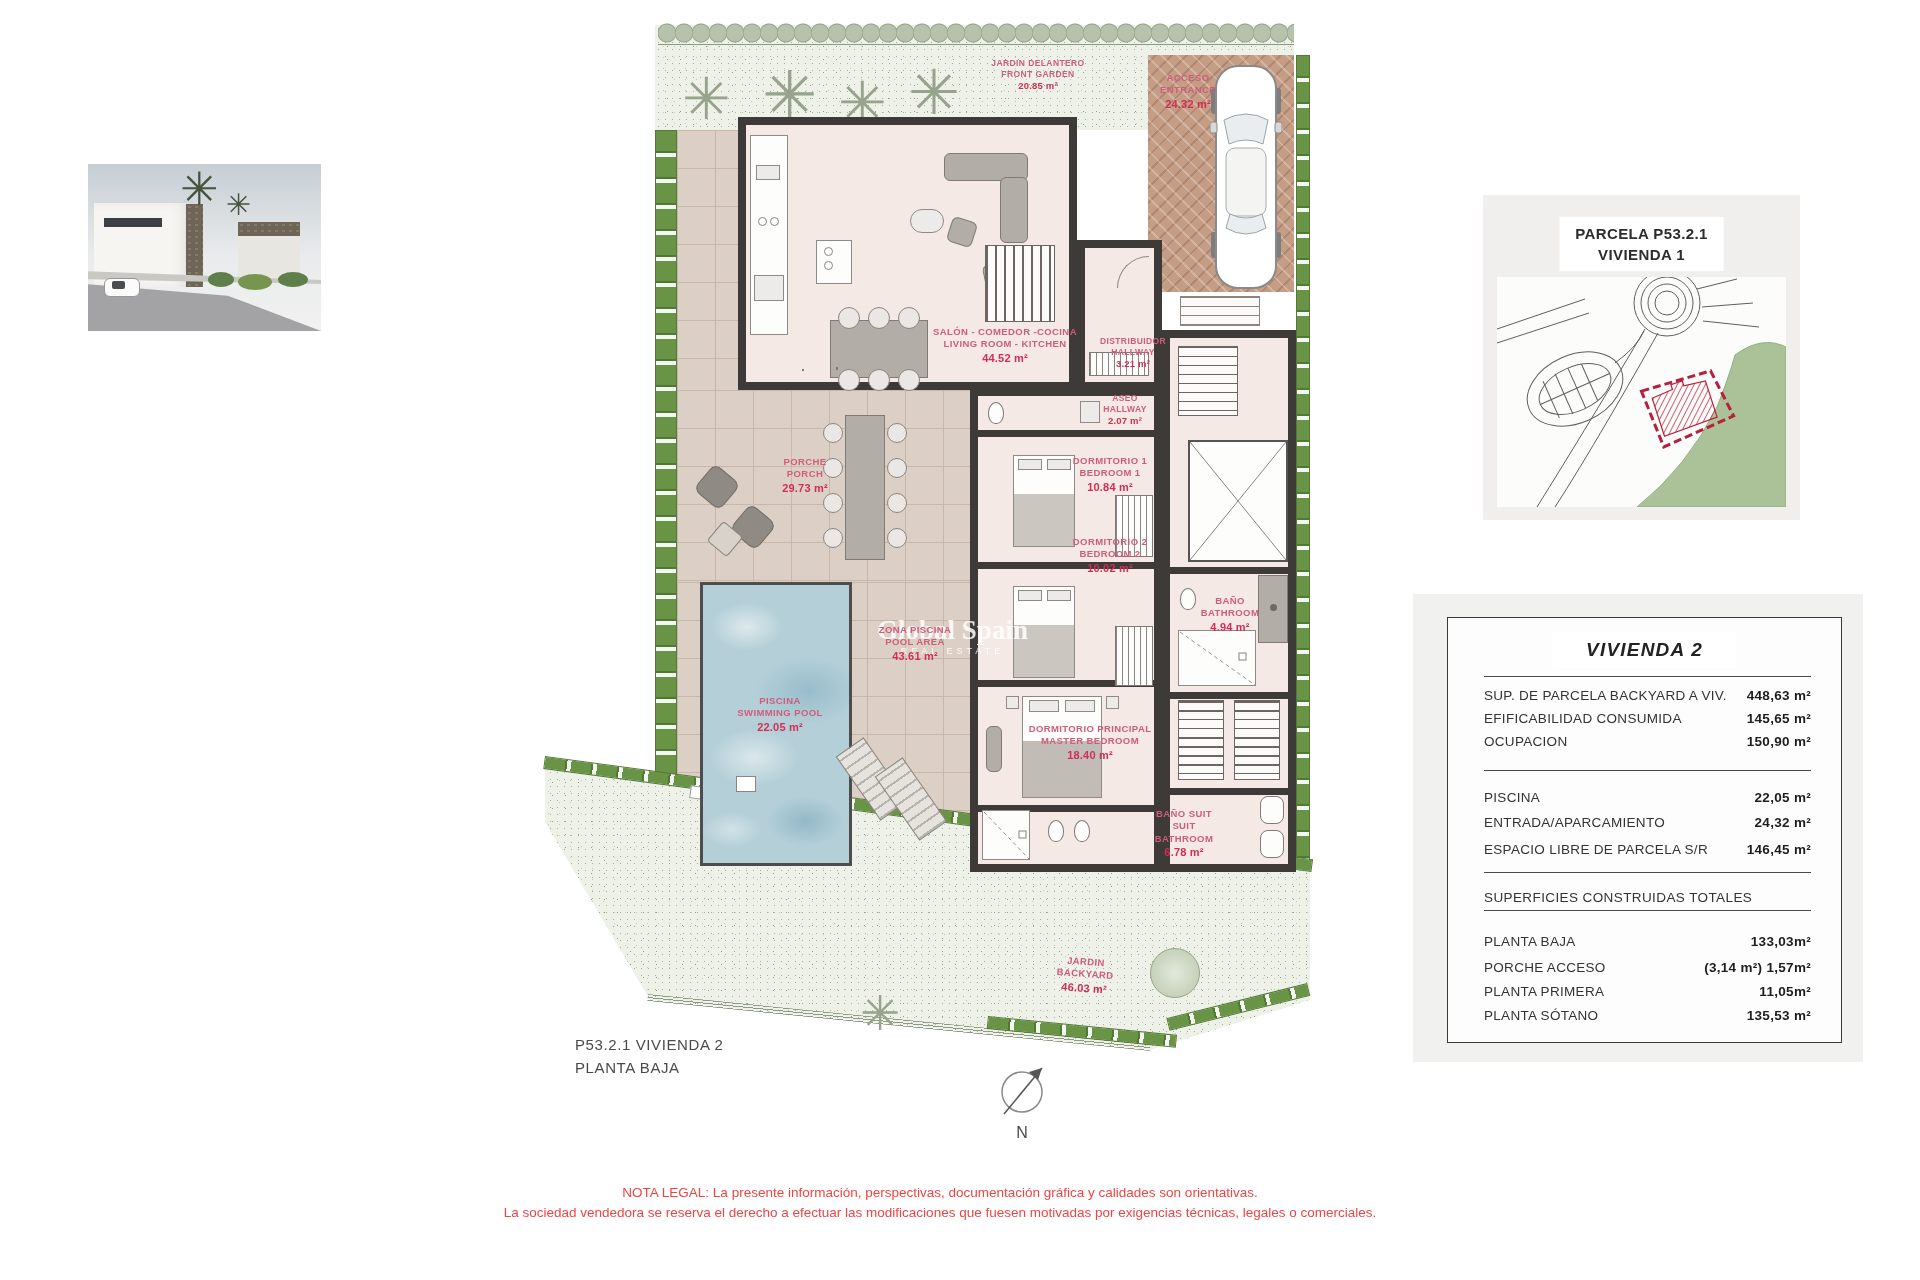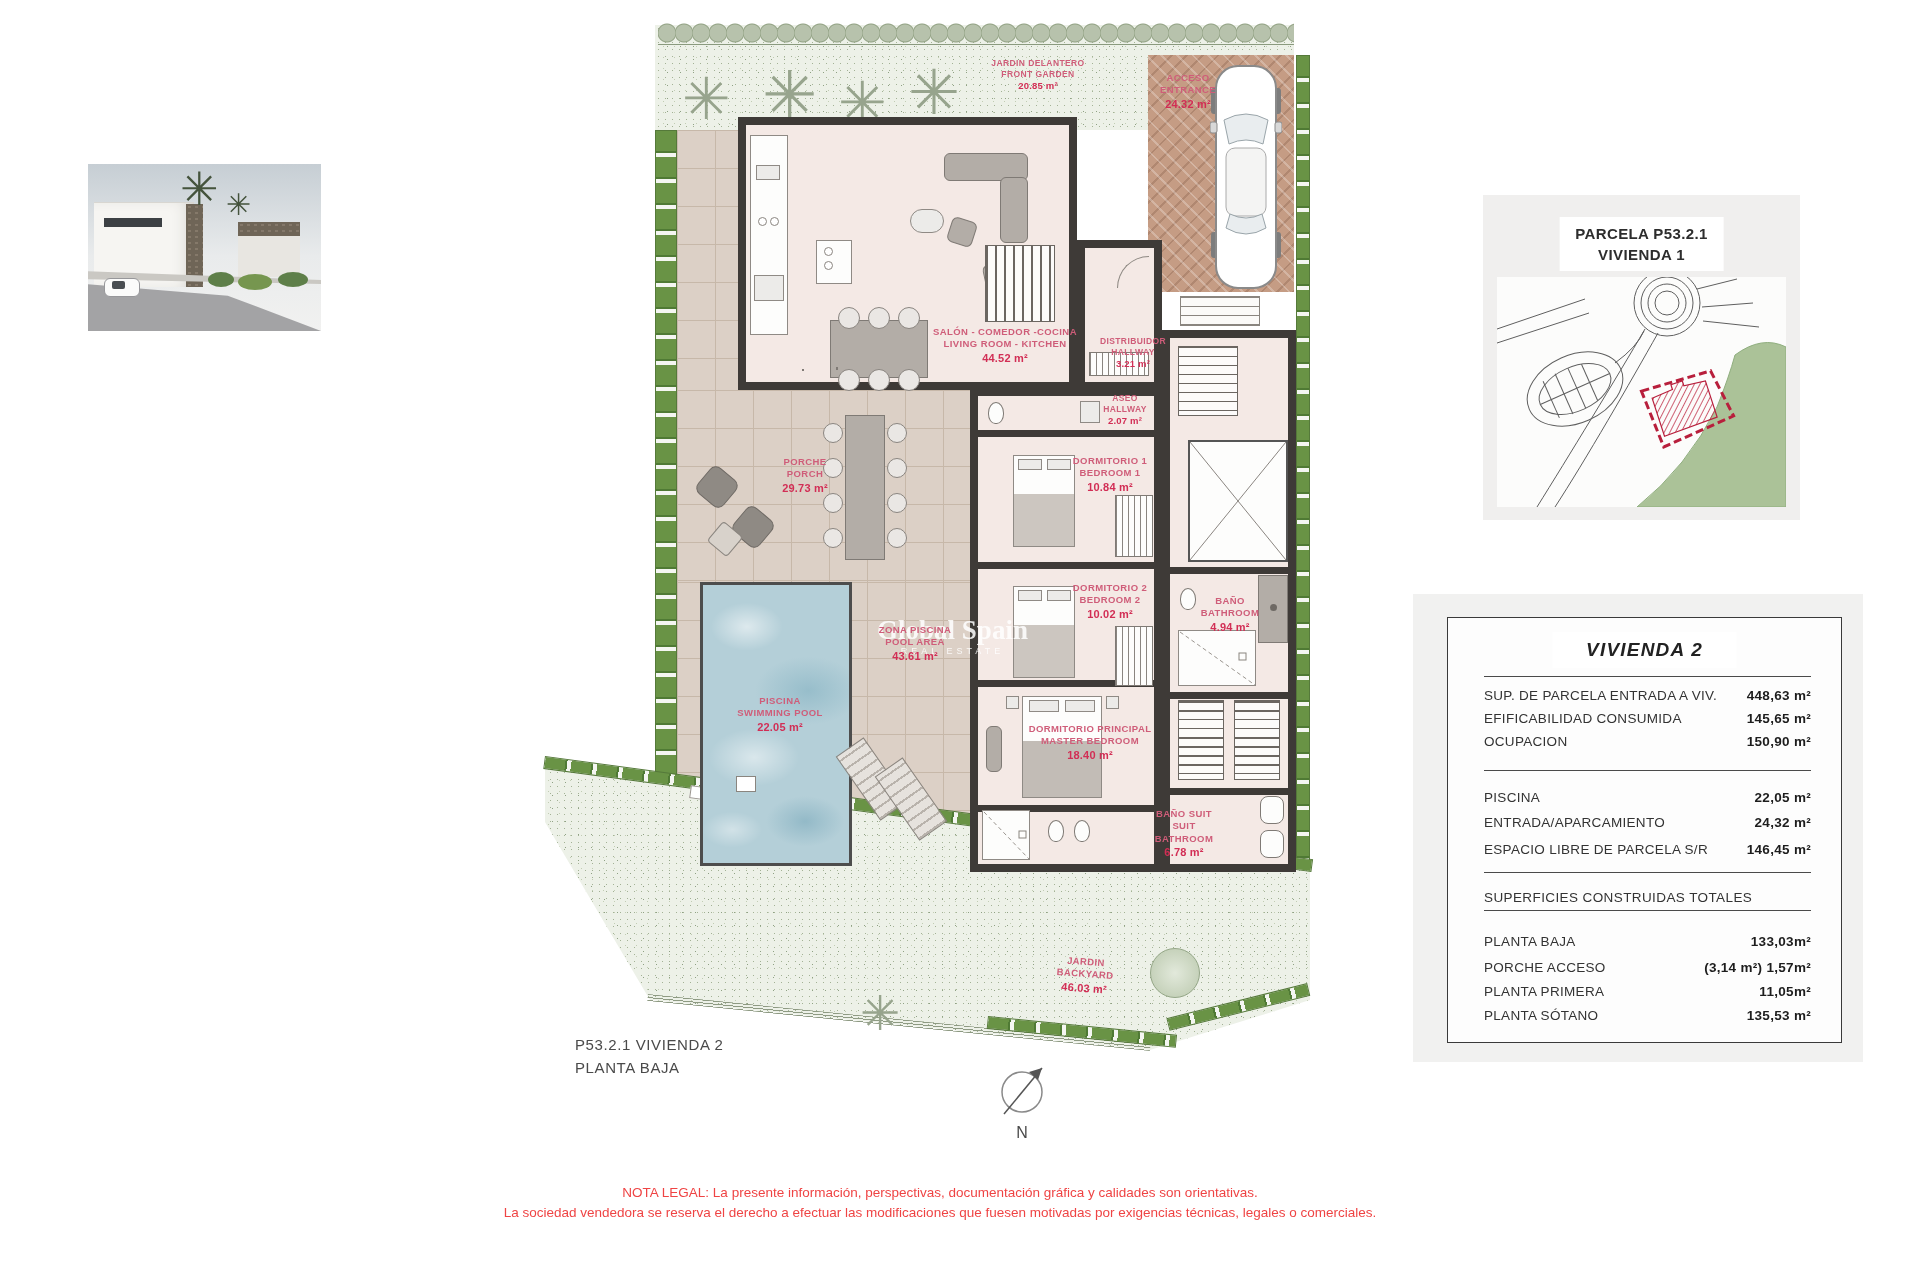--- a/index.html
+++ b/index.html
@@ -305,21 +305,21 @@
     <div class="rlabel small" style="left:563px;top:375px;width:44px;z-index:22;">
       <div>ASEO</div>
       <div>HALLWAY</div>
       <div class="area">2.07 m²</div>
     </div>
     <div class="rlabel" style="left:528px;top:437px;width:84px;">
       <div>DORMITORIO 1</div>
       <div>BEDROOM 1</div>
       <div class="area">10.84 m²</div>
     </div>
-    <div class="rlabel" style="left:528px;top:564px;width:84px;">
+    <div class="rlabel" style="left:528px;top:518px;width:84px;">
       <div>DORMITORIO 2</div>
       <div>BEDROOM 2</div>
       <div class="area">10.02 m²</div>
     </div>
     <div class="rlabel" style="left:653px;top:577px;width:74px;">
       <div>BAÑO</div>
       <div>BATHROOM</div>
       <div class="area">4.94 m²</div>
     </div>
     <div class="rlabel" style="left:485px;top:705px;width:130px;">
@@ -420,21 +420,21 @@
       </g>
     </svg>
   </div>
 
   <div class="abs sumpanel">
     <div class="abs sum-inner">
       <div class="abs sum-title">VIVIENDA 2</div>
       <div class="sline" style="top:58px;"></div>
 
       <div class="srow" style="top:70px;">
-        <span>SUP. DE PARCELA ENTRADA A VIV.</span>
+        <span>SUP. DE PARCELA BACKYARD A VIV.</span>
         <b>448,63 m²</b>
       </div>
       <div class="srow" style="top:93px;text-align:center;">
         <span>EFIFICABILIDAD CONSUMIDA</span>
         <b>145,65 m²</b>
       </div>
       <div class="srow" style="top:116px;">
         <span>OCUPACION</span>
         <b>150,90 m²</b>
       </div>

